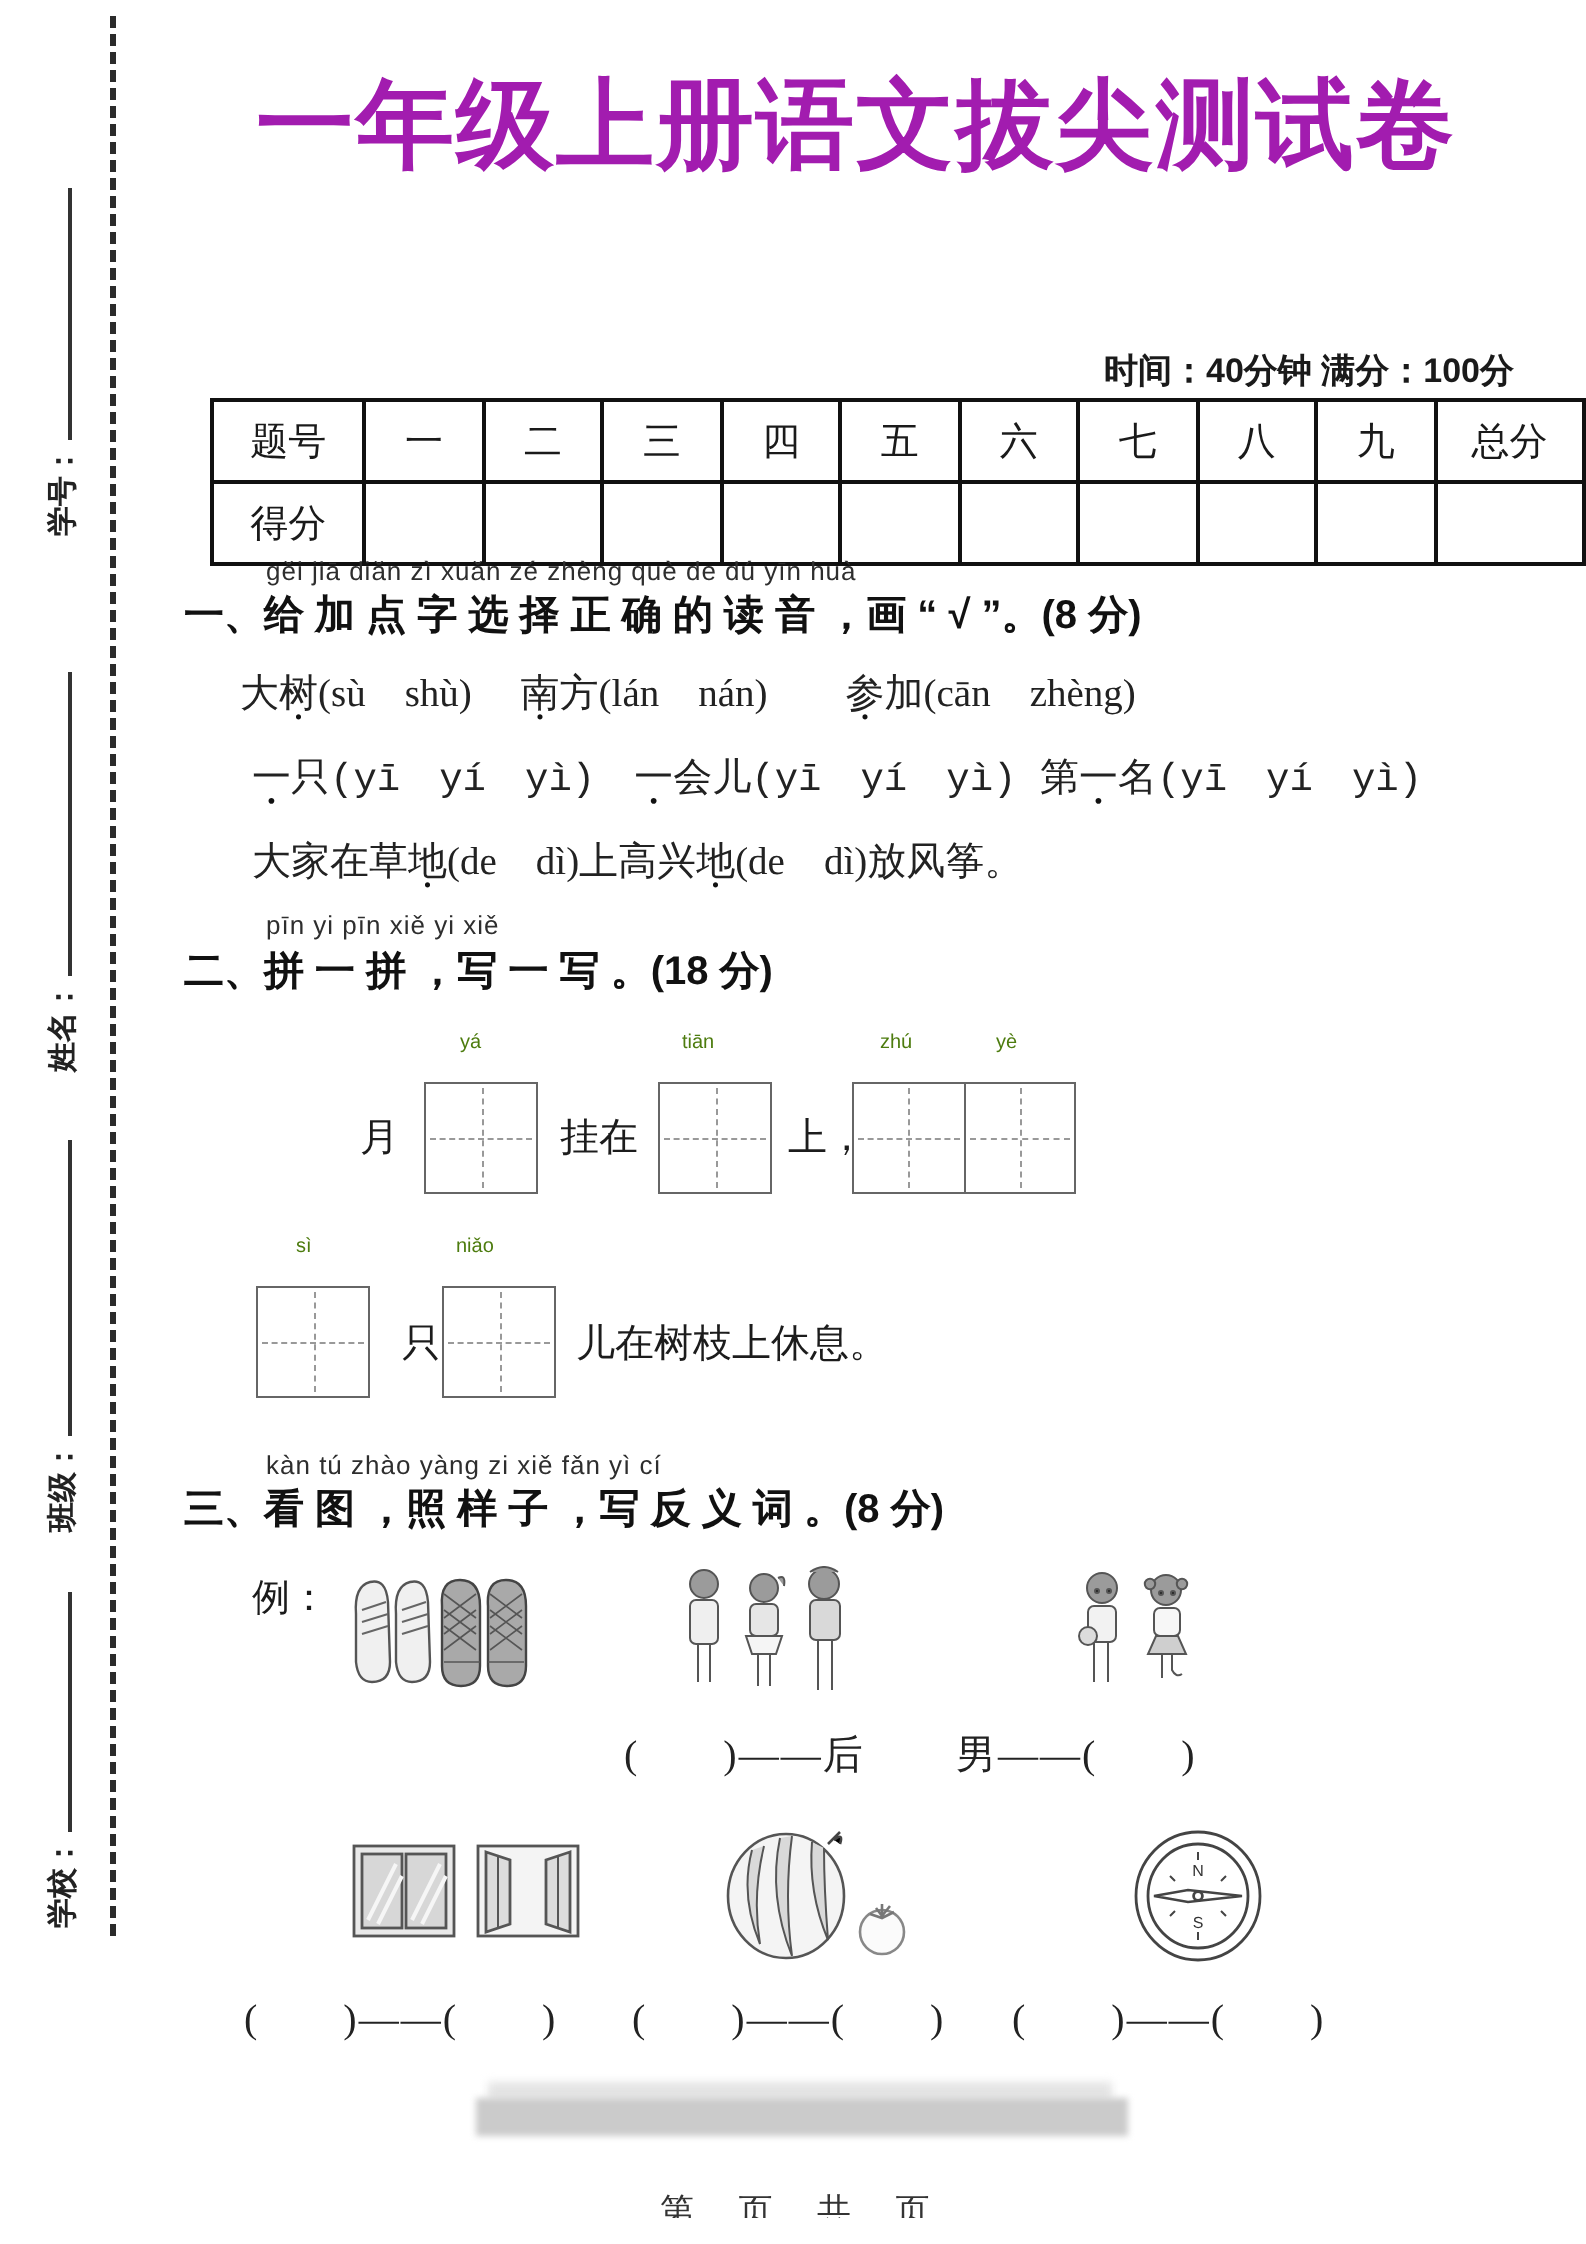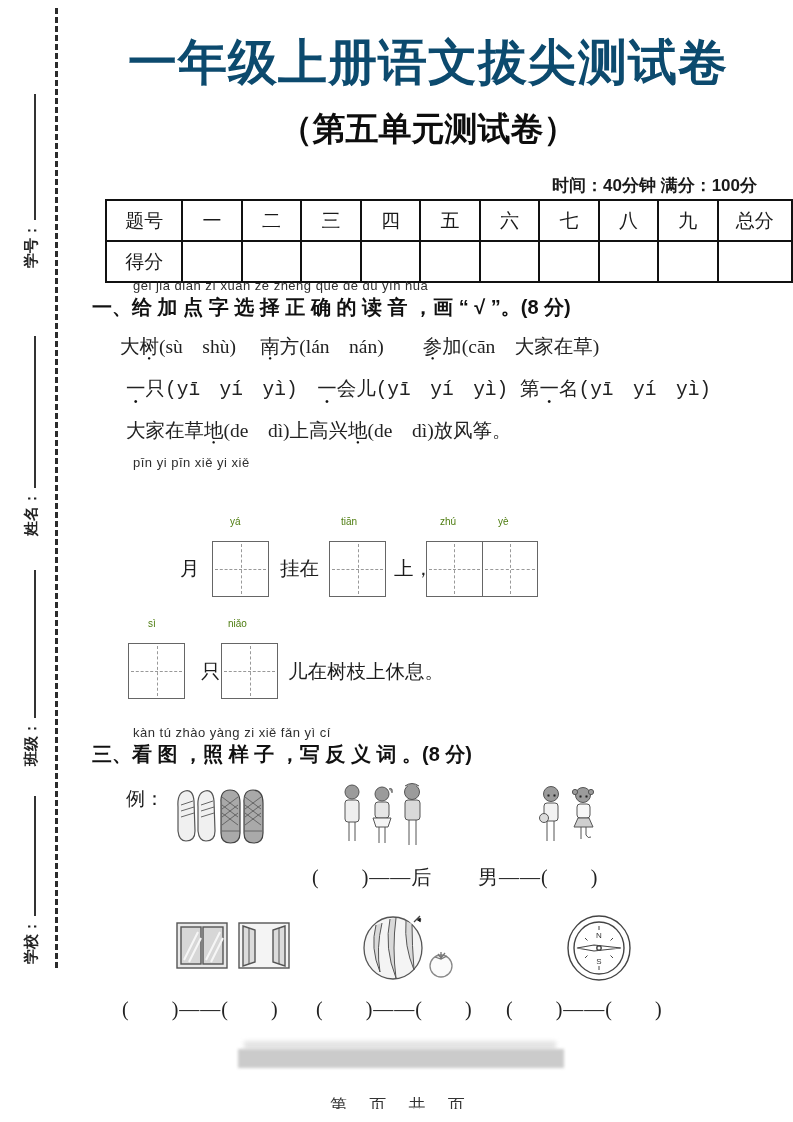--- a/index.html
+++ b/index.html
@@ -10,21 +10,21 @@
   
   .fold-line{position:absolute;left:55px;top:8px;height:960px;width:0;border-left:3px dashed #2b2b2b;}
 
   
   .side-item{position:absolute;left:20px;height:22px;transform:rotate(-90deg);transform-origin:top left;
              font-size:15px;font-weight:600;color:#222;white-space:nowrap;}
   .side-line{display:inline-block;border-bottom:2px solid #333;height:14px;margin-left:3px;vertical-align:baseline;}
 
   
   .title{position:absolute;left:90px;top:30px;width:676px;text-align:center;
-         font-size:49px;font-weight:900;letter-spacing:1px;font-family:"Liberation Sans",sans-serif;color:#0c4a6e;}
+         font-size:49px;font-weight:900;letter-spacing:1px;font-family:"Liberation Sans",sans-serif;color:#a21caf;}
   .subtitle{position:absolute;left:90px;top:107px;width:676px;text-align:center;
             font-size:33px;font-weight:800;font-family:"Liberation Sans",sans-serif;color:#0d0d0d;}
   .meta{position:absolute;right:36px;top:174px;font-size:17px;font-weight:600;
         font-family:"Liberation Sans",sans-serif;margin-left:31px;}
 
   
   table.score{position:absolute;left:105px;top:199px;border-collapse:collapse;table-layout:fixed;}
   table.score td{border:2px solid #111;height:33px;text-align:center;font-size:19px;padding:3px 2px;}
   td.w-lab{width:71px;} td.w-num{width:54px;} td.w-tot{width:69px;}
 
@@ -73,21 +73,20 @@
     <span>姓名：</span><span class="side-line" style="width:152px;"></span>
   </div>
   <div class="side-item" style="top:766px;width:201px;">
     <span>班级：</span><span class="side-line" style="width:148px;"></span>
   </div>
   <div class="side-item" style="top:964px;width:173px;">
     <span>学校：</span><span class="side-line" style="width:120px;"></span>
   </div>
 
   <div class="title">一年级上册语文拔尖测试卷</div>
-  <div class="subtitle">（第五单元测试卷）</div>
   <div class="meta">时间：40分钟  满分：100分</div>
 
   <table class="score">
     <tbody>
         <tr>
       <td class="w-lab">题号</td>
       <td class="w-num">一</td>
       <td class="w-num">二</td>
       <td class="w-num">三</td>
       <td class="w-num">四</td>
@@ -109,25 +108,26 @@
       <td></td>
       <td></td>
       <td></td>
       <td></td>
     </tr>
   </tbody>
     </table>
 
   <div class="abs py" style="left:133px;top:278px;">gěi  jiā  diǎn  zì  xuǎn  zé  zhèng què  de  dú  yīn    huà</div>
   <div class="abs qhead" style="left:92px;top:294px;">一、给 加 点 字 选 择 正 确 的 读 音 ，画 “ √ ”。(8 分)</div>
-  <div class="abs ansline" style="left:120px;top:333px;"><span>大</span><span class="dot-under">树</span><span>(sù　shù)</span><span>　 </span><span class="dot-under">南</span><span>方</span><span>(lán　nán)</span><span>　　</span><span class="dot-under">参</span><span>加</span><span>(cān　大家在草)</span></div>
+  <div class="abs ansline" style="left:120px;top:333px;"><span>大</span><span class="dot-under">树</span><span>(sù　shù)</span><span>　 </span><span class="dot-under">南</span><span>方</span><span>(lán　nán)</span><span>　　</span><span class="dot-under">参</span><span>加</span><span>(cān　zhèng)</span></div>
   <div class="abs ansline" style="left:126px;top:375px;font-family:Liberation Mono, monospace;"><span class="dot-under">一</span><span>只</span><span>(yī　yí　yì)</span><span>　</span><span class="dot-under">一</span><span>会儿</span><span>(yī　yí　yì)</span><span> </span><span>第</span><span class="dot-under">一</span><span>名</span><span>(yī　yí　yì)</span></div>
   <div class="abs ansline" style="left:126px;top:417px;"><span>大家在草</span><span class="dot-under">地</span><span>(de　dì)上高兴</span><span class="dot-under">地</span><span>(de　dì)放风筝。</span></div>
 
   <div class="abs py" style="left:133px;top:455px;">pīn  yi  pīn      xiě  yi  xiě</div>
+  <div class="abs qhead" style="left:92px;top:472px;">二、拼 一 拼 ，写 一 写 。(18 分)</div>
 
   <div class="abs py-label" style="left:230px;top:516px;">yá</div>
   <div class="abs py-label" style="left:341px;top:516px;">tiān</div>
   <div class="abs py-label" style="left:440px;top:516px;">zhú</div>
   <div class="abs py-label" style="left:498px;top:516px;">yè</div>
 
   <div class="abs ctext" style="left:180px;top:555px;">月</div>
   <div class="tzg" style="left:212px;top:541px;"></div>
   <div class="abs ctext" style="left:280px;top:555px;">挂在</div>
   <div class="tzg" style="left:329px;top:541px;"></div>

